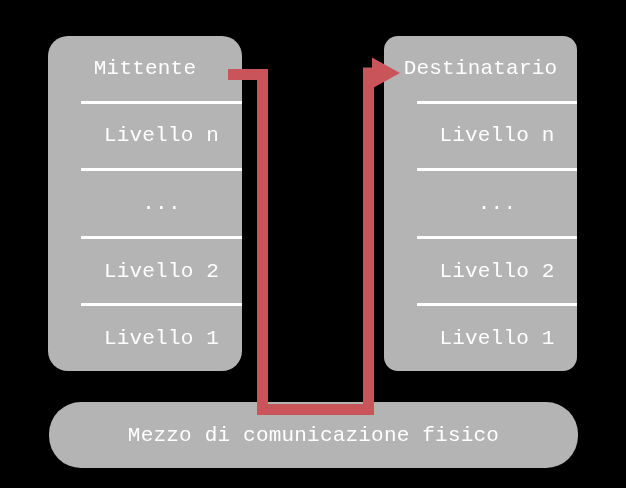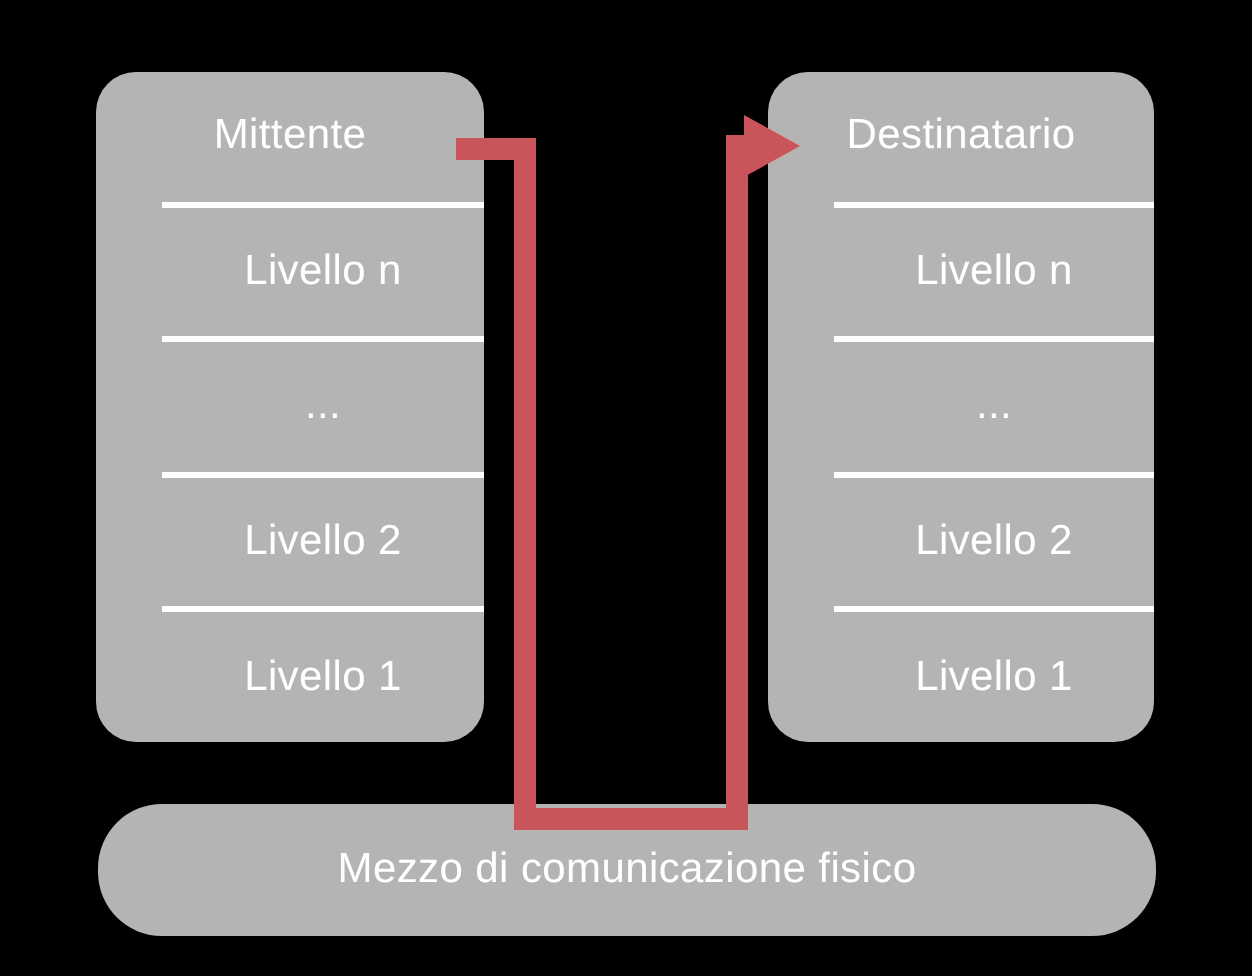--- a/index.html
+++ b/index.html
@@ -9,34 +9,34 @@
   body {
     width: 626px;
     height: 488px;
     background: var(--background, #000000);
     overflow: hidden;
   }
   .canvas {
     position: relative;
     width: 564px;
     height: 488px;
-    font-family: Liberation Sans, sans-serif;
+    font-family: Liberation Mono, monospace;
   }
   .stack {
     position: absolute;
     top: 36px;
     height: 335px;
     background: var(--box, #B4B4B4);
     border-radius: 20px;
     display: flex;
     flex-direction: column;
     overflow: hidden;
   }
   .stack.left  { left: 48px;  width: 194px; }
-  .stack.right { left: 384px; width: 193px; }
+  .stack.right { left: 384px; width: 193px; border-radius: 14px; }
   .cell {
     flex: 1;
     display: flex;
     align-items: center;
     justify-content: center;
     color: var(--text, #FFFFFF);
     font-size: 21px;
     font-weight: 500;
     letter-spacing: 0.2px;
   }

